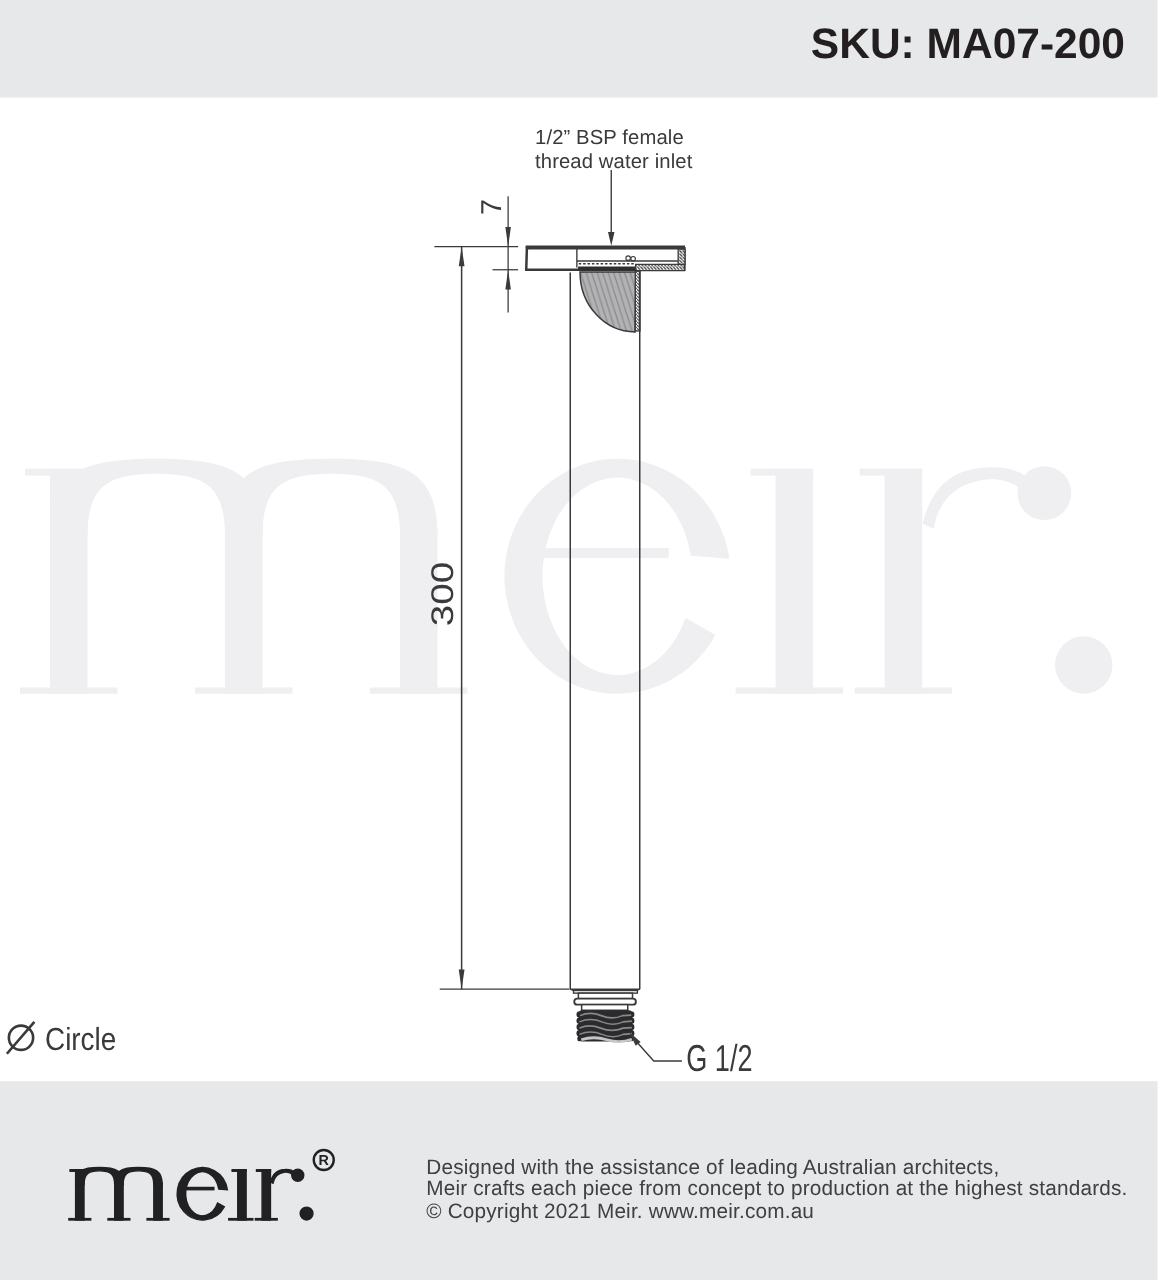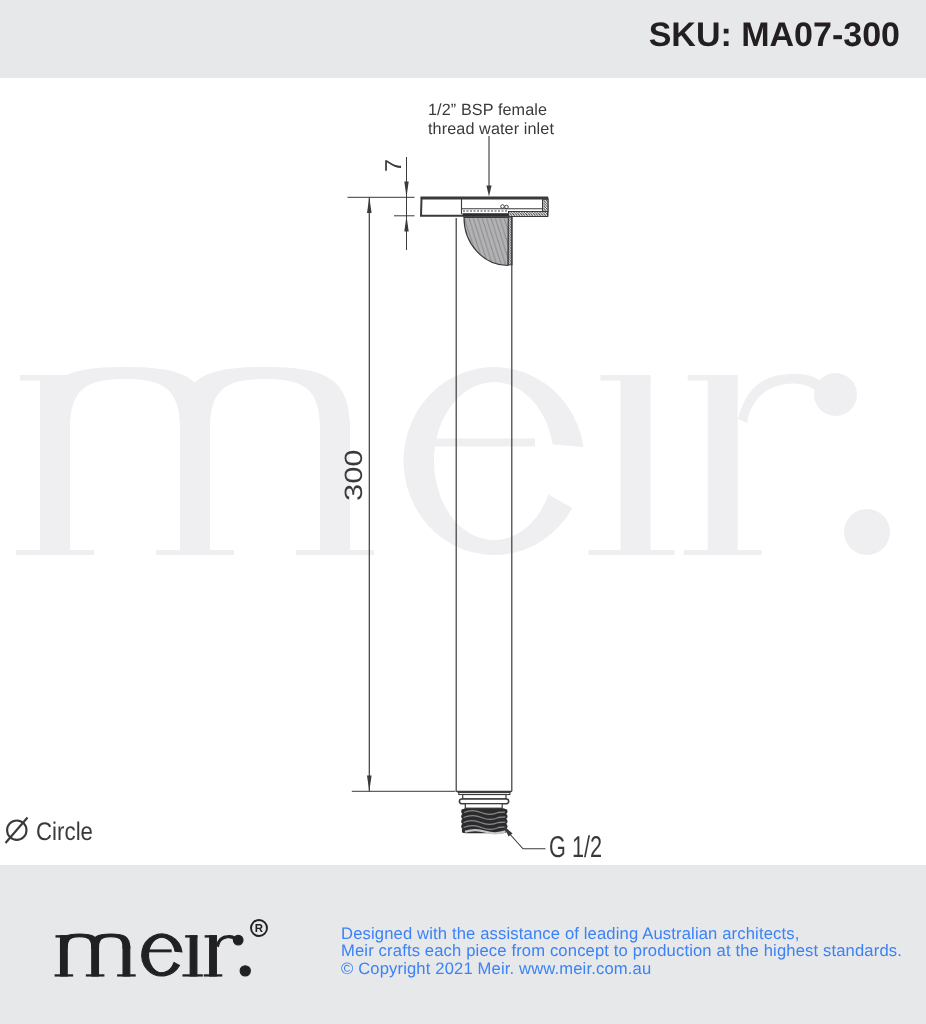--- a/index.html
+++ b/index.html
@@ -1,29 +1,29 @@
 <!DOCTYPE html>
 <html><head>
 <meta charset="utf-8">
 <style>
 html,body{margin:0;padding:0}
 body{width:926px;height:1024px;position:relative;background:#ffffff;font-family:"Liberation Sans",sans-serif;overflow:hidden;-webkit-font-smoothing:antialiased;text-rendering:geometricPrecision}
 .header{position:absolute;left:0;top:0;width:926px;height:78px;background:#e7e8ea;}
 .sku{position:absolute;right:26px;top:16px;font-size:34px;font-weight:bold;color:#231f20;letter-spacing:0px}
 .footer{position:absolute;left:0;top:865px;width:926px;height:159px;background:#e7e8ea;}
-.ftxt{position:absolute;left:341px;top:924.5px;font-size:16.6px;line-height:17.6px;color:#3b82f6;letter-spacing:0.15px}
+.ftxt{position:absolute;left:341px;top:924.5px;font-size:16.6px;line-height:17.6px;color:#404040;letter-spacing:0.15px}
 svg{position:absolute;left:0;top:0;transform:translateZ(0)}
 .sku,.ftxt{transform:translateZ(0)}
 </style>
 </head>
 <body>
 
 <div class="header"></div>
 
-<div class="sku">SKU: MA07-300</div>
+<div class="sku">SKU: MA07-200</div>
 
 <svg width="926" height="1024" viewBox="0 0 926 1024">
  <defs>
   <g id="meirword">
    <rect x="-20" y="8" width="50" height="5.5"></rect>
    <rect x="0" y="8" width="30" height="180"></rect>
    <rect x="-24" y="183" width="78" height="5"></rect>
    <path d="M0,62 C0,11 24,0 85,0 C146,0 170,11 170,62 L140,62 C140,22 124,12 85,12 C46,12 30,22 30,62 Z"></path>
    <rect x="140" y="55" width="30" height="133"></rect>
    <rect x="116" y="183" width="78" height="5"></rect>

